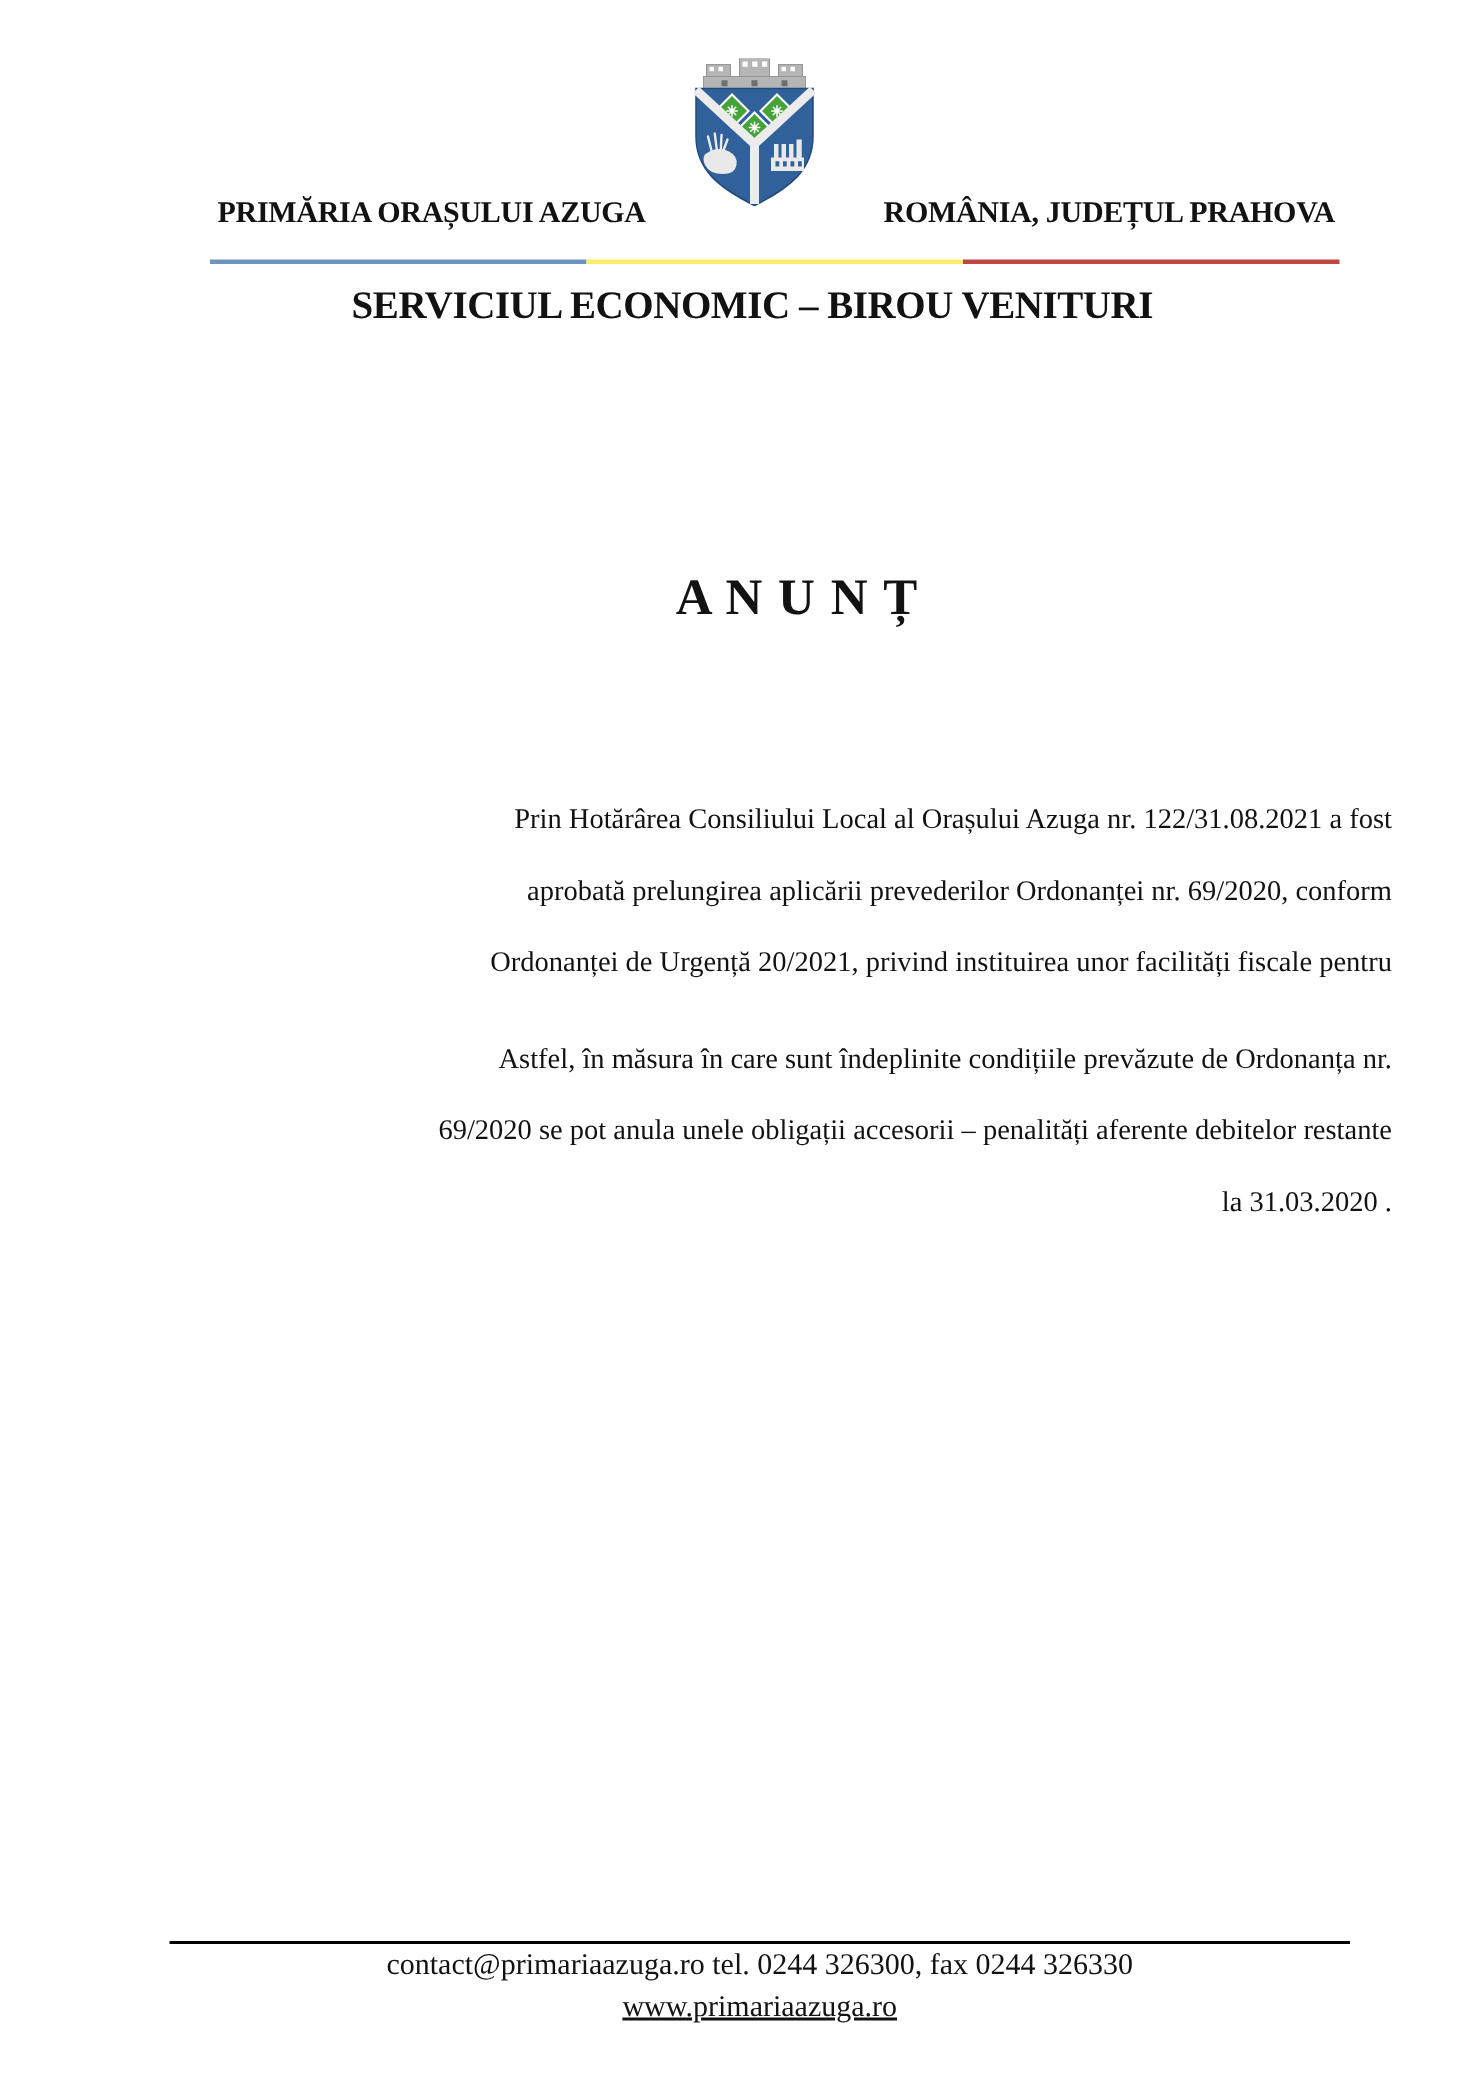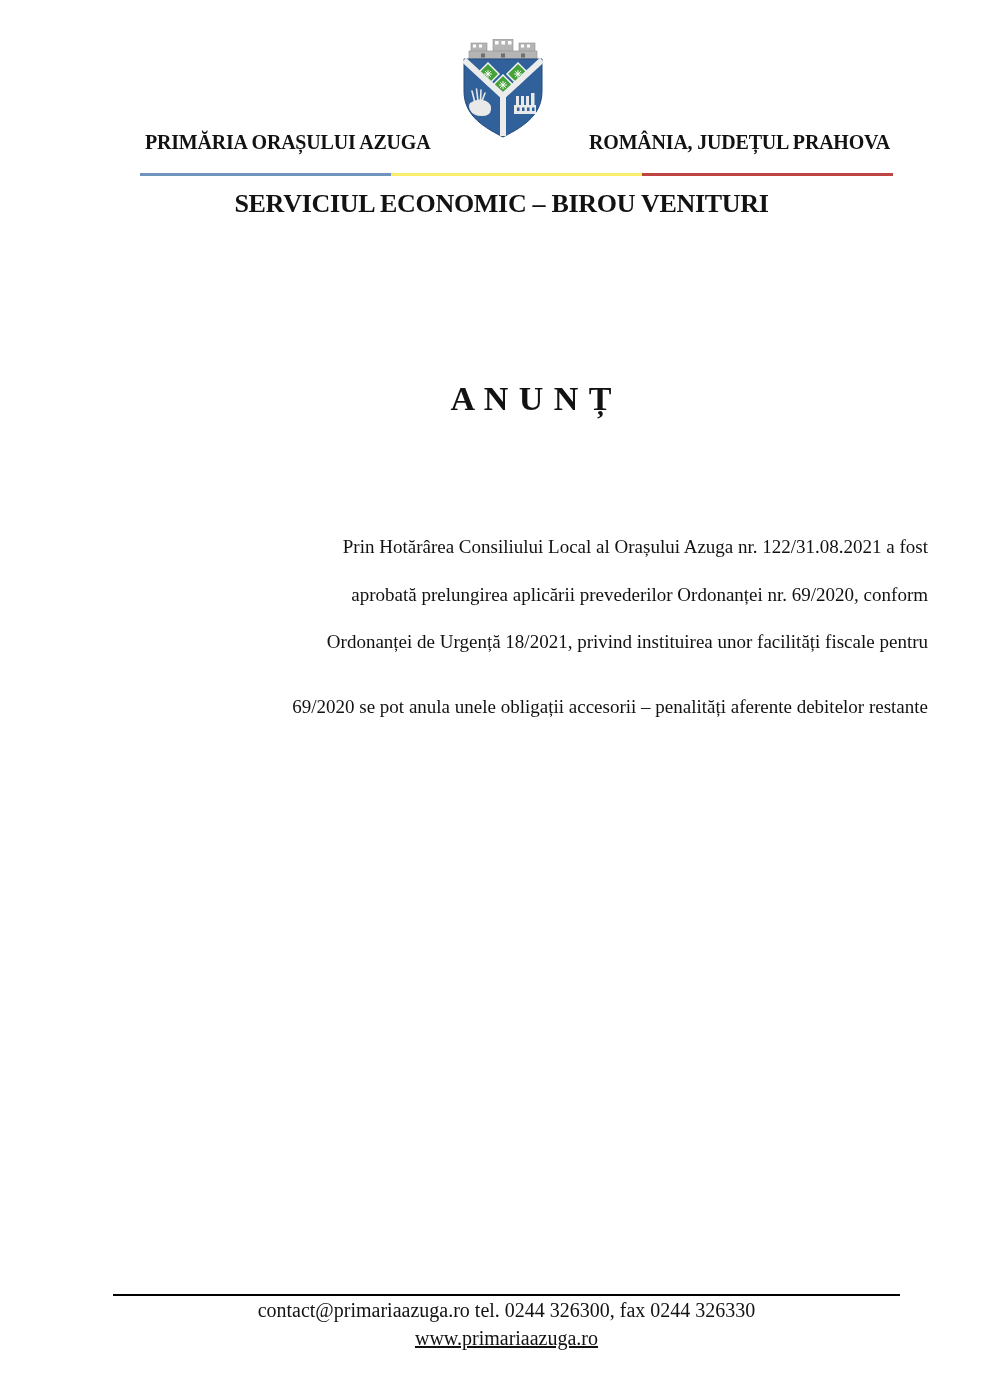--- a/index.html
+++ b/index.html
@@ -125,24 +125,26 @@
   </div>
 
   <div class="dept-title">SERVICIUL ECONOMIC – BIROU VENITURI</div>
 
   <div class="doc-title">A N U N Ț</div>
 
   <div class="body-text">
     <div class="para">
       <div class="bline indent">Prin Hotărârea Consiliului Local al Orașului Azuga nr. 122/31.08.2021 a fost</div>
       <div class="bline">aprobată prelungirea aplicării prevederilor Ordonanței nr. 69/2020, conform</div>
-      <div class="bline">Ordonanței de Urgență 18/2021, privind instituirea unor facilități fiscale pentru</div>
+      <div class="bline">Ordonanței de Urgență 20/2021, privind instituirea unor facilități fiscale pentru</div>
     </div>
     <div class="para">
+      <div class="bline indent">Astfel, în măsura în care sunt îndeplinite condițiile prevăzute de Ordonanța nr.</div>
       <div class="bline">69/2020 se pot anula unele obligații accesorii – penalități aferente debitelor restante</div>
+      <div class="bline">la 31.03.2020 .</div>
     </div>
   </div>
 
   <div class="footer-rule"></div>
   <div class="footer-line footer-contact">contact@primariaazuga.ro tel. 0244 326300, fax 0244 326330</div>
   <div class="footer-line footer-site">www.primariaazuga.ro</div>
 
 </div>
 
 </body></html>

